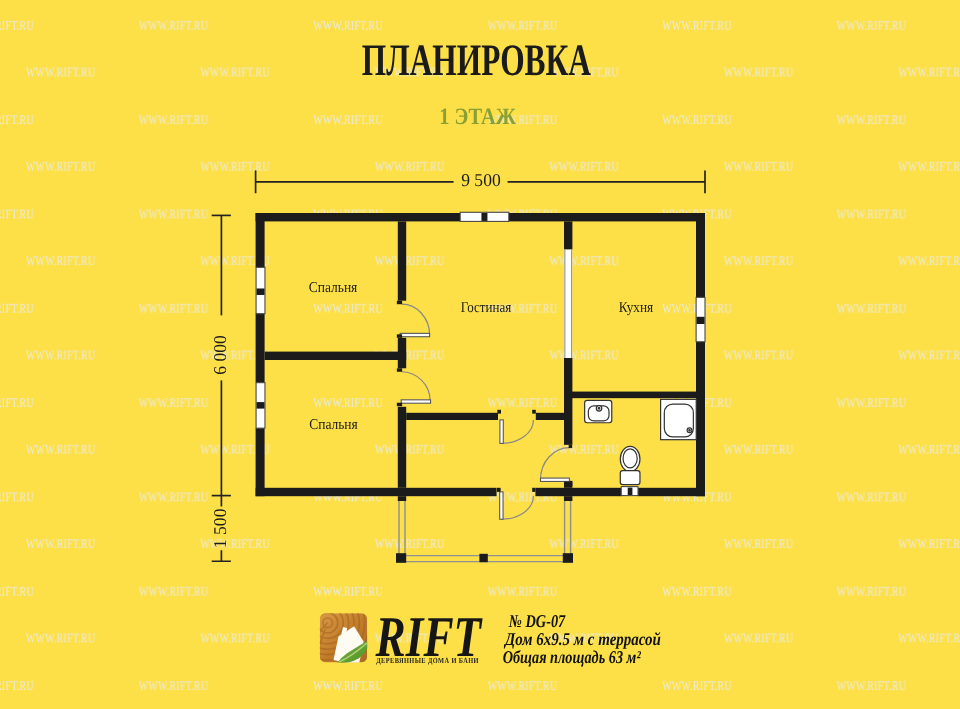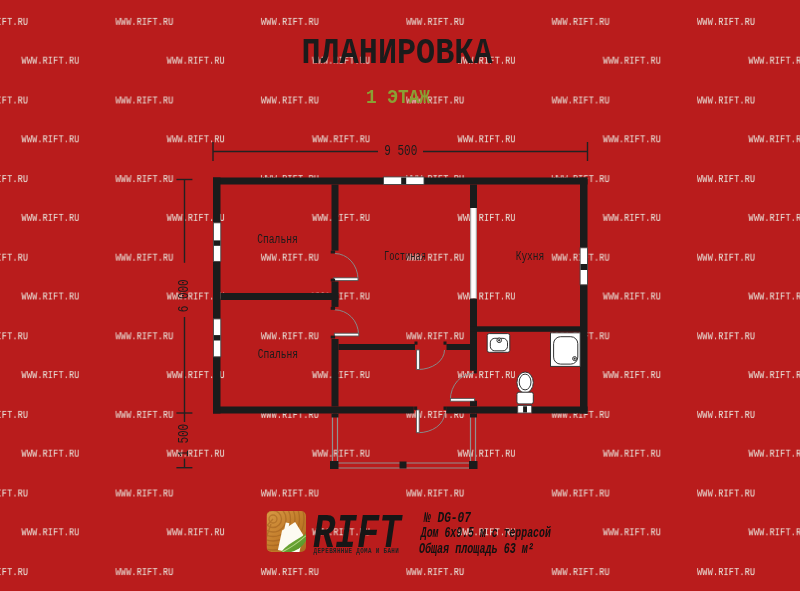--- a/index.html
+++ b/index.html
@@ -1,17 +1,17 @@
 <!DOCTYPE html>
 <html><head>
 <meta charset="utf-8">
 <style>
   html,body{margin:0;padding:0;background:#ffffff;}
-  #page{position:relative;width:800px;height:591px;background:#b91c1c;overflow:hidden;
-        font-family:Liberation Mono, monospace;}
+  #page{position:relative;width:800px;height:591px;background:#fde047;overflow:hidden;
+        font-family:Liberation Serif, serif;}
   svg{display:block;}
 </style>
 </head>
 <body>
 <div id="page">
 <svg width="800" height="591" viewBox="0 0 800 591">
 <defs>
   <pattern id="wm" patternUnits="userSpaceOnUse" width="145.4" height="78.6">
     <text x="115.6" y="24.7" font-size="11" letter-spacing="0.3" fill="#eaeae1" textLength="58" lengthAdjust="spacingAndGlyphs">WWW.RIFT.RU</text>
     <text x="-29.8" y="24.7" font-size="11" letter-spacing="0.3" fill="#eaeae1" textLength="58" lengthAdjust="spacingAndGlyphs">WWW.RIFT.RU</text>

